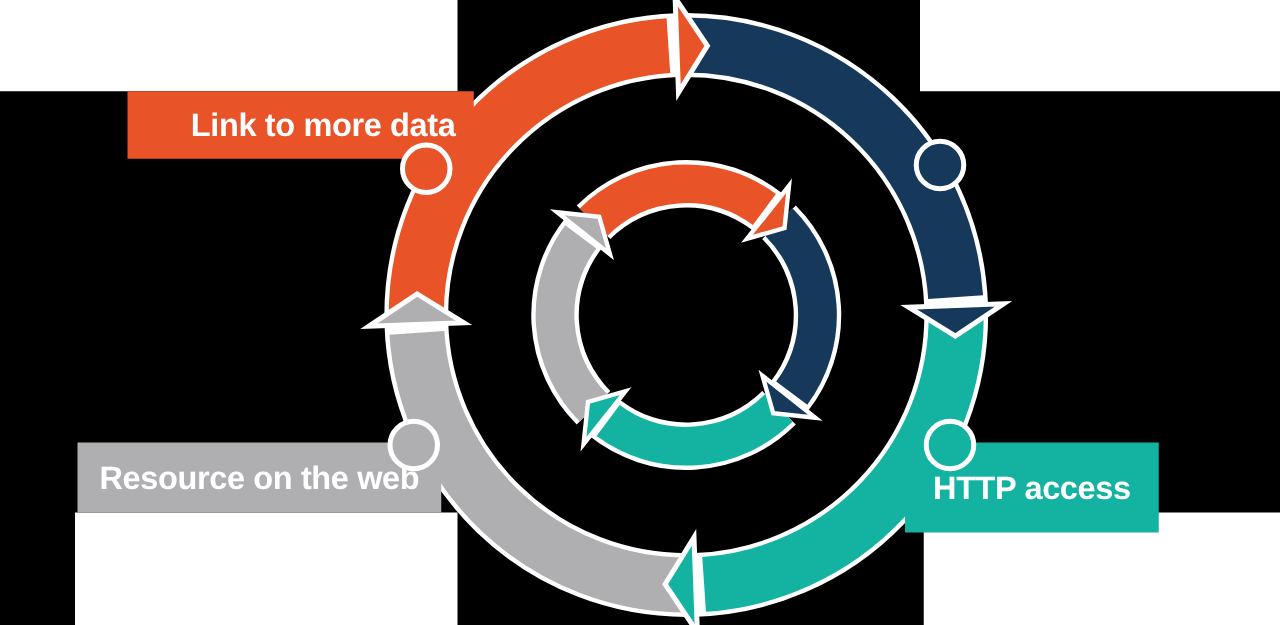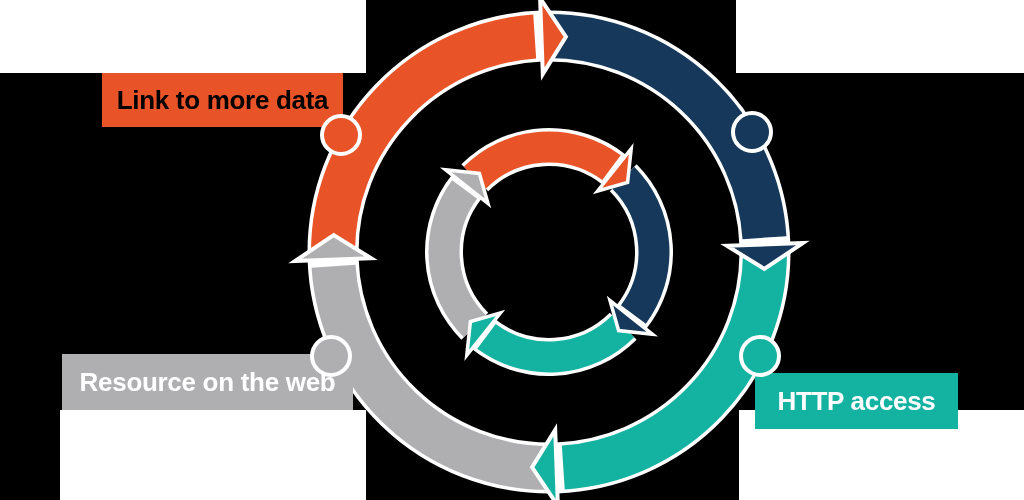--- a/index.html
+++ b/index.html
@@ -48,24 +48,24 @@
       <path d="M 623.2 326.2 A 105 105 0 0 1 483.6 334.2" fill="none" stroke="#ffffff" stroke-width="38"></path>
       <path d="M 623.2 326.2 A 105 105 0 0 1 486.5 336.4" fill="none" stroke="#14b2a1" stroke-width="31"></path>
       <path d="M 474.8 326.2 A 105 105 0 0 1 466.8 186.6" fill="none" stroke="#ffffff" stroke-width="38"></path>
       <path d="M 474.8 326.2 A 105 105 0 0 1 464.6 189.5" fill="none" stroke="#afafb2" stroke-width="31"></path>
       <path d="M 631.2 148.7 L 627.6 182.4 L 597.6 191.0 Z" fill="#e95328" stroke="#ffffff" stroke-width="3.5" stroke-linejoin="miter"></path>
       <path d="M 652.3 334.2 L 618.6 330.6 L 610.0 300.6 Z" fill="#16395b" stroke="#ffffff" stroke-width="3.5" stroke-linejoin="miter"></path>
       <path d="M 466.8 355.3 L 470.4 321.6 L 500.4 313.0 Z" fill="#14b2a1" stroke="#ffffff" stroke-width="3.5" stroke-linejoin="miter"></path>
       <path d="M 445.7 169.8 L 479.4 173.4 L 488.0 203.4 Z" fill="#afafb2" stroke="#ffffff" stroke-width="3.5" stroke-linejoin="miter"></path>
     </svg>
 
-  <div class="label-chip" id="lbl-link" style="left: 102px; top: 73px; width: 241px; height: 54px; background: rgb(233, 83, 40); color: #000000;">
+  <div class="label-chip" id="lbl-link" style="left: 102px; top: 73px; width: 241px; height: 54px; background: rgb(233, 83, 40); color: #ffffff; padding-left: 36px;">
     <span>Link to more data</span>
   </div>
-  <div class="label-chip" id="lbl-http" style="left: 755px; top: 354px; width: 203px; height: 56px; background: rgb(20, 178, 161); color: rgb(255, 255, 255); margin-top: 19px;">
+  <div class="label-chip" id="lbl-http" style="left: 724px; top: 354px; width: 203px; height: 72px; background: rgb(20, 178, 161); color: rgb(255, 255, 255);">
     <span>HTTP access</span>
   </div>
   <div class="label-chip" id="lbl-resource" style="left: 62px; top: 354px; width: 291px; height: 56px; background: rgb(175, 175, 178); color: rgb(255, 255, 255); align-items: center;">
     <span>Resource on the web</span>
   </div>
 
   <div class="dot" id="dot-link" style="left: 320px; top: 114px; background: rgb(233, 83, 40); border-color: rgb(255, 255, 255);"></div>
   <div class="dot" id="dot-uri" style="left: 731px; top: 111px; background: rgb(22, 57, 91); border-color: rgb(255, 255, 255);"></div>
   <div class="dot" id="dot-http" style="left: 739px; top: 335px; background: rgb(20, 178, 161); border-color: rgb(255, 255, 255);"></div>
   <div class="dot" id="dot-resource" style="left: 310px; top: 335px; background: rgb(175, 175, 178); border-color: rgb(255, 255, 255);"></div>

